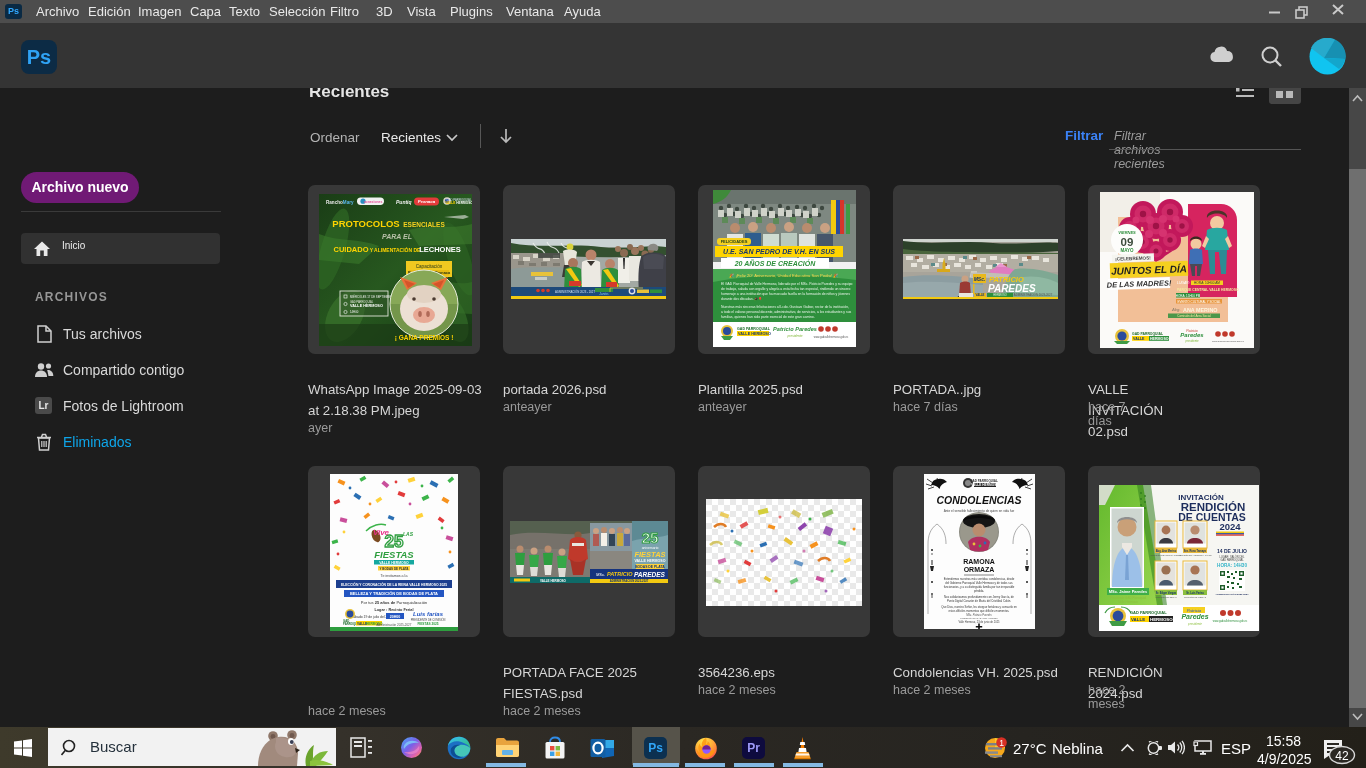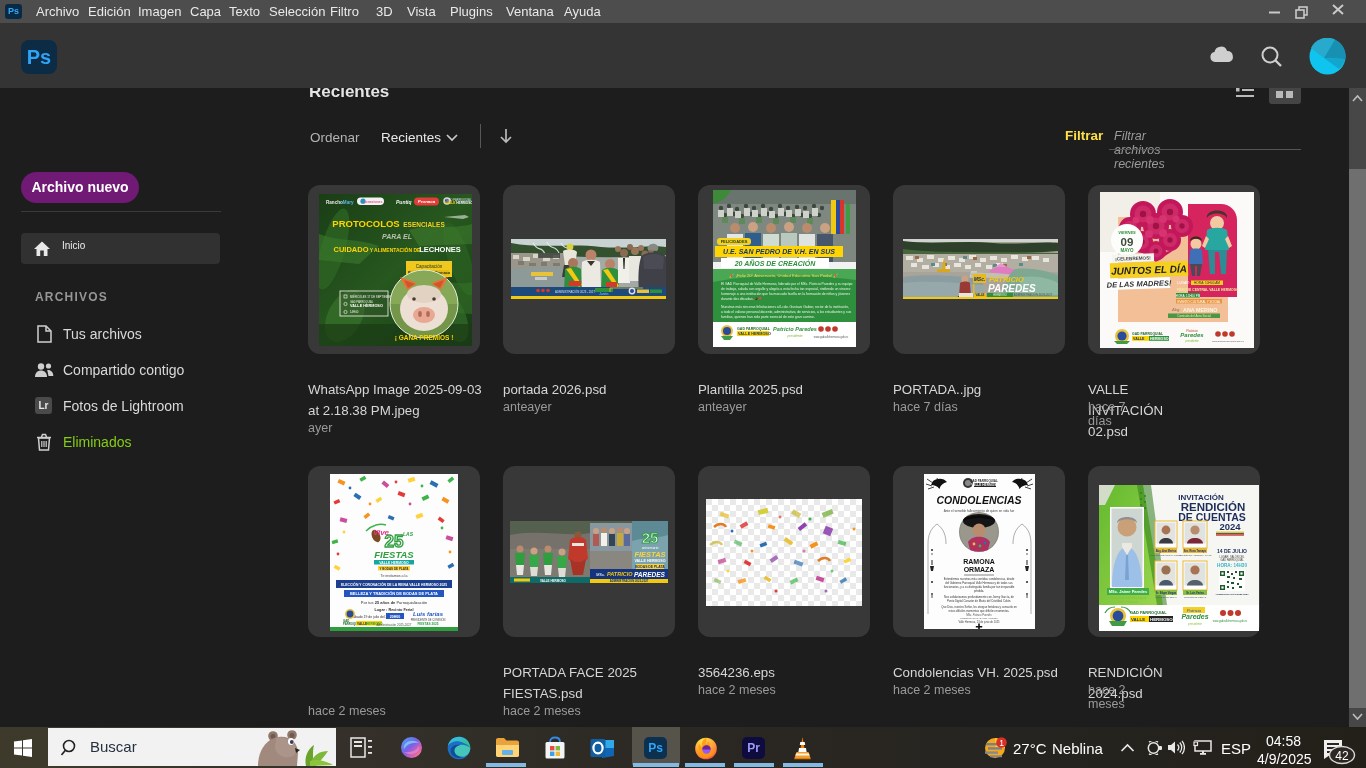--- a/index.html
+++ b/index.html
@@ -23,21 +23,21 @@
   #btn-new { left:21px; top:126px; width:118px; height:31px; background:#701a75; border-radius:16px;
     color:#fff; font-size:14px; font-weight:bold; text-align:center; line-height:31px; z-index:5;margin-top:46px;}
   .side-txt { position:absolute; color:#e3e3e3; font-size:14px; }
   #inicio-row { left:21px; top:233px; width:199px; height:31px; background:#313131; border-radius:4px; }
 
   
   #heading { left:309px; top:82px; width:300px; height:22px; font-size:17px; font-weight:600;
      color:#e4e4e4; z-index:10; }
   .cap1 { position:absolute; color:#d6d6d6; font-size:13.3px; line-height:21px; }
   .cap2 { position:absolute; color:#9a9a9a; font-size:12.5px; }
-  .card { position:absolute; background:#383838; border-radius:12px; }
+  .card { position:absolute; background:#383838; border-radius:7px; }
 
   
   #sb-track { left:1349px; top:88px; width:17px; height:639px; background:#474747; z-index:25; }
   #sb-thumb { left:1349px; top:169px; width:17px; height:539px; background:#6f6f6f; z-index:26; }
 
   
   #taskbar { left:0; top:727px; width:1366px; height:41px; z-index:40;
     background:linear-gradient(90deg,#3e3a2b 0%,#35312a 25%,#2b2823 50%,#262420 75%,#232019 100%); }
   #searchbox { position:absolute; left:48px; top:1px; width:288px; height:38px; background:#f2f2f2; }
   .tb-txt { position:absolute; color:#fff; font-size:15px; }
@@ -90,21 +90,21 @@
   <div class="abs" style="left:310px;top:130px;font-size:13.5px;color:#b3b3b3;z-index:5">Ordenar</div>
   <div class="abs" style="left:381px;top:130px;font-size:13.5px;color:#e8e8e8;z-index:5">Recientes</div>
   <svg class="abs" style="left:445px;top:133px;z-index:5" width="14" height="10" viewBox="0 0 14 10">
     <path d="M2 2 L7 7 L12 2" fill="none" stroke="#c9c9c9" stroke-width="1.7"></path>
   </svg>
   <div class="abs" style="left:480px;top:124px;width:1px;height:24px;background:#575757"></div>
   <svg class="abs" style="left:499px;top:128px;z-index:5" width="14" height="17" viewBox="0 0 14 17">
     <path d="M7 1 L7 13 M2 9 L7 14 L12 9" fill="none" stroke="#b9b9b9" stroke-width="1.7"></path>
   </svg>
 
-  <div class="abs" style="left:1065px;top:128px;font-size:13.5px;font-weight:bold;color:#fde047">Filtrar</div>
+  <div class="abs" style="left:1065px;top:128px;font-size:13.5px;font-weight:bold;color:#3b82f6">Filtrar</div>
   <div class="abs" style="left:1114px;top:129px;font-size:12.5px;font-style:italic;color:#9b9b9b">Filtrar archivos recientes</div>
   <div class="abs" style="left:1109px;top:149px;width:192px;height:1px;background:#555"></div>
 
   <svg class="abs" style="left:1236px;top:87px" width="20" height="12" viewBox="0 0 20 12">
     <rect x="0" y="1" width="3.5" height="3.5" fill="#b9b9b9"></rect>
     <rect x="6" y="2" width="12" height="2" fill="#b9b9b9"></rect>
     <rect x="0" y="8" width="18" height="2" fill="#b9b9b9"></rect>
   </svg>
   <div class="abs" style="left:1269px;top:85px;width:32px;height:19px;background:#454545;border-radius:3px">
     <div style="position:absolute;left:7px;top:6px;width:7px;height:7px;background:#b9b9b9"></div>
@@ -136,21 +136,21 @@
   <div class="side-txt" style="left:63px;top:362px;color:#d9d9d9">Compartido contigo</div>
 
   <div class="abs" style="left:35px;top:397px;width:17px;height:17px;background:#4a4a4a;border-radius:3px;color:#e6e6e6;font-size:10px;font-weight:bold;text-align:center;line-height:17px">Lr</div>
   <div class="side-txt" style="left:63px;top:398px;color:#d9d9d9">Fotos de Lightroom</div>
 
   <svg class="abs" style="left:36px;top:433px" width="16" height="18" viewBox="0 0 16 18">
     <path d="M2.5 5 H13.5 L12.5 17 H3.5 Z" fill="none" stroke="#cfcfcf" stroke-width="1.5"></path>
     <path d="M1 4.5 H15 M5.5 4 L6.5 1.5 H9.5 L10.5 4" fill="none" stroke="#cfcfcf" stroke-width="1.5"></path>
     <path d="M5.8 8 V14 M8 8 V14 M10.2 8 V14" stroke="#cfcfcf" stroke-width="1.2"></path>
   </svg>
-  <div class="side-txt" style="left:63px;top:434px;color:#84cc16">Eliminados</div>
+  <div class="side-txt" style="left:63px;top:434px;color:#0ea5e9">Eliminados</div>
 
   <div class="card" style="left:308px;top:185px;width:172px;height:169px" id="c1">
     <svg style="position:absolute;left:11px;top:9px" width="153" height="152" viewBox="0 0 153 152">
       <defs>
         <linearGradient id="t1bg" x1="0" y1="0" x2="1" y2="1">
           <stop offset="0" stop-color="#1a3d16"></stop>
             <stop offset="0.5" stop-color="#27581f"></stop>
             <stop offset="1" stop-color="#163a14"></stop>
         </linearGradient>
       </defs>
@@ -1147,21 +1147,21 @@
       <path d="M10.5 4.5 A4.5 4.5 0 0 1 10.5 10.5 M12.8 2.5 A7.5 7.5 0 0 1 12.8 12.5 M15 0.8 A10.5 10.5 0 0 1 15 14.2" fill="none" stroke="#e8e8e8" stroke-width="1.3"></path>
     </svg>
     <svg class="abs" style="left:1192px;top:13px" width="20" height="16" viewBox="0 0 20 16">
       <rect x="3" y="1" width="16" height="10" fill="none" stroke="#e8e8e8" stroke-width="1.5"></rect>
       <rect x="8" y="13" width="6" height="1.8" fill="#e8e8e8"></rect>
       <rect x="10" y="11" width="2" height="2.5" fill="#e8e8e8"></rect>
       <rect x="1" y="1" width="5" height="5" fill="#2b2823"></rect>
       <rect x="2" y="2" width="3.5" height="3.5" fill="none" stroke="#e8e8e8" stroke-width="1.2"></rect>
     </svg>
     <div class="tb-txt" style="left:1221px;top:13px">ESP</div>
-    <div class="tb-txt" style="left:1266px;top:6px;font-size:14px">04:58</div>
+    <div class="tb-txt" style="left:1266px;top:6px;font-size:14px">15:58</div>
     <div class="tb-txt" style="left:1257px;top:24px;font-size:14px">4/9/2025</div>
     <svg class="abs" style="left:1322px;top:12px" width="34" height="28" viewBox="0 0 34 28">
       <path d="M2 1 H20 V16 H8 L2 20 Z" fill="#f0f0f0"></path>
       <rect x="5" y="4" width="12" height="2" fill="#2b2823"></rect>
       <rect x="5" y="8" width="12" height="2" fill="#2b2823"></rect>
       <rect x="5" y="12" width="8" height="2" fill="#2b2823"></rect>
       <ellipse cx="20" cy="16" rx="12.5" ry="8.5" fill="#2b2823" stroke="#d8d8d8" stroke-width="1.4"></ellipse>
       <text x="20" y="20.5" font-size="12" fill="#fff" text-anchor="middle" font-family="Liberation Sans">42</text>
     </svg>
   </div>

